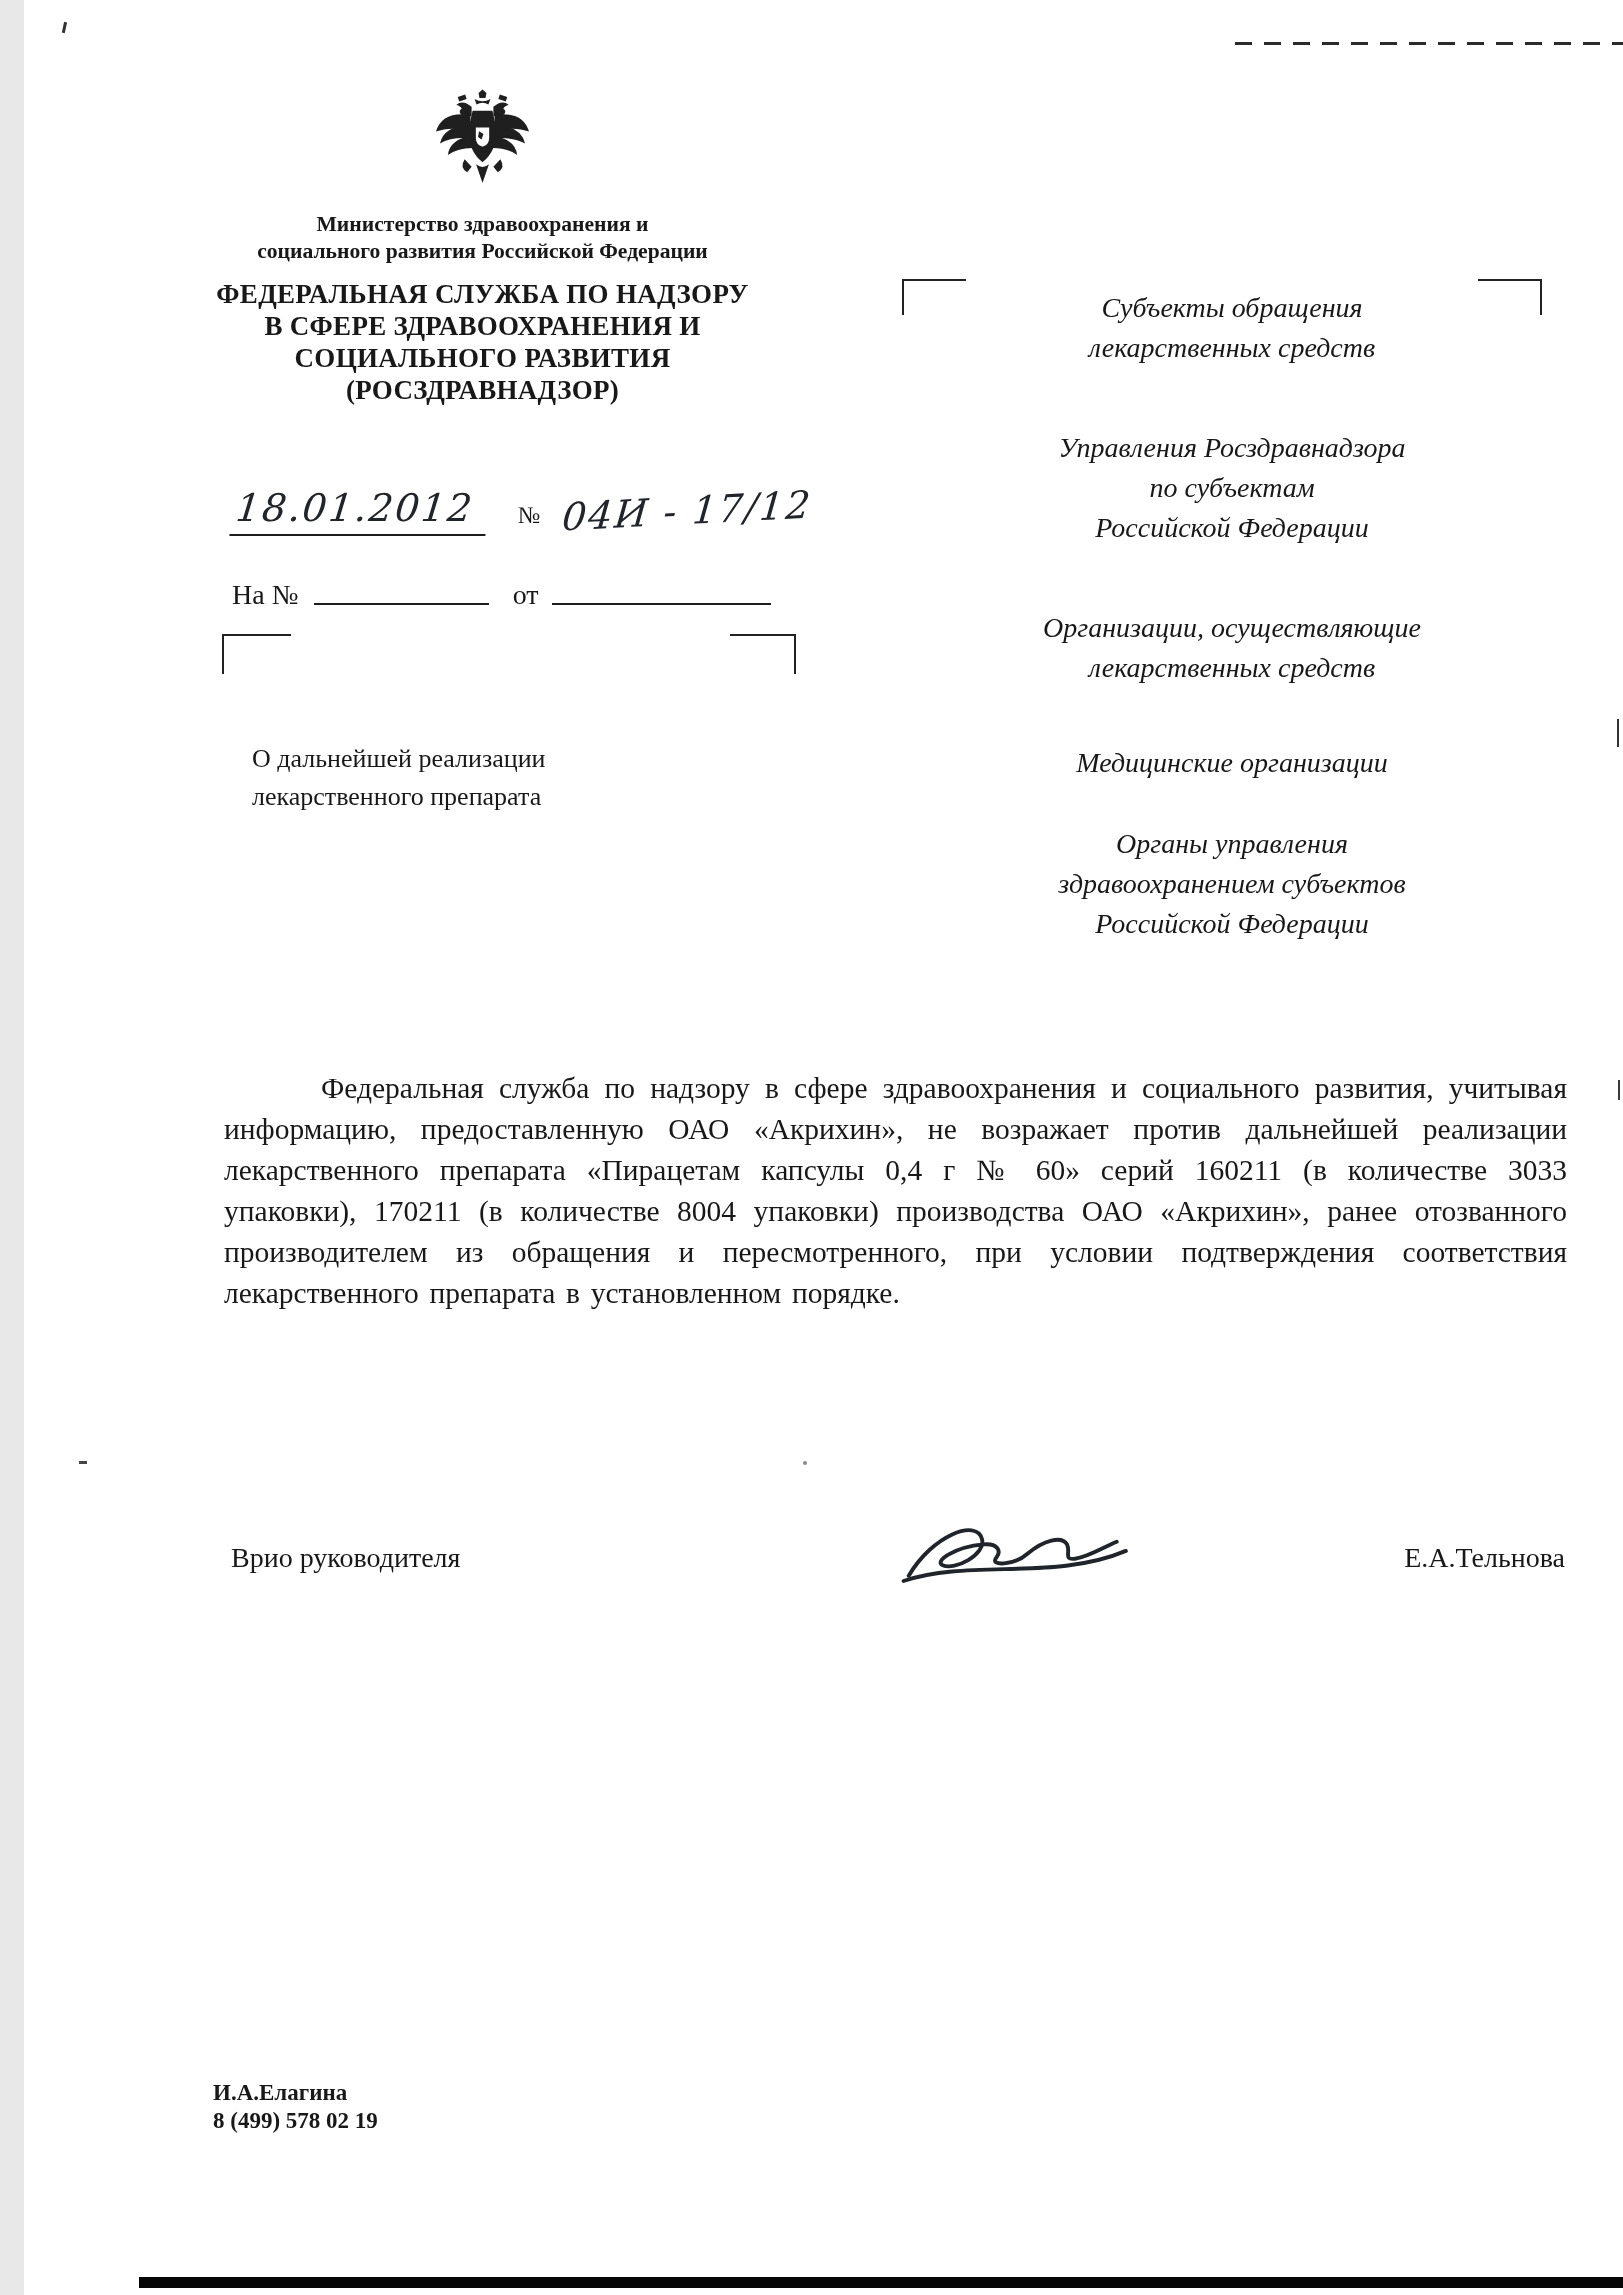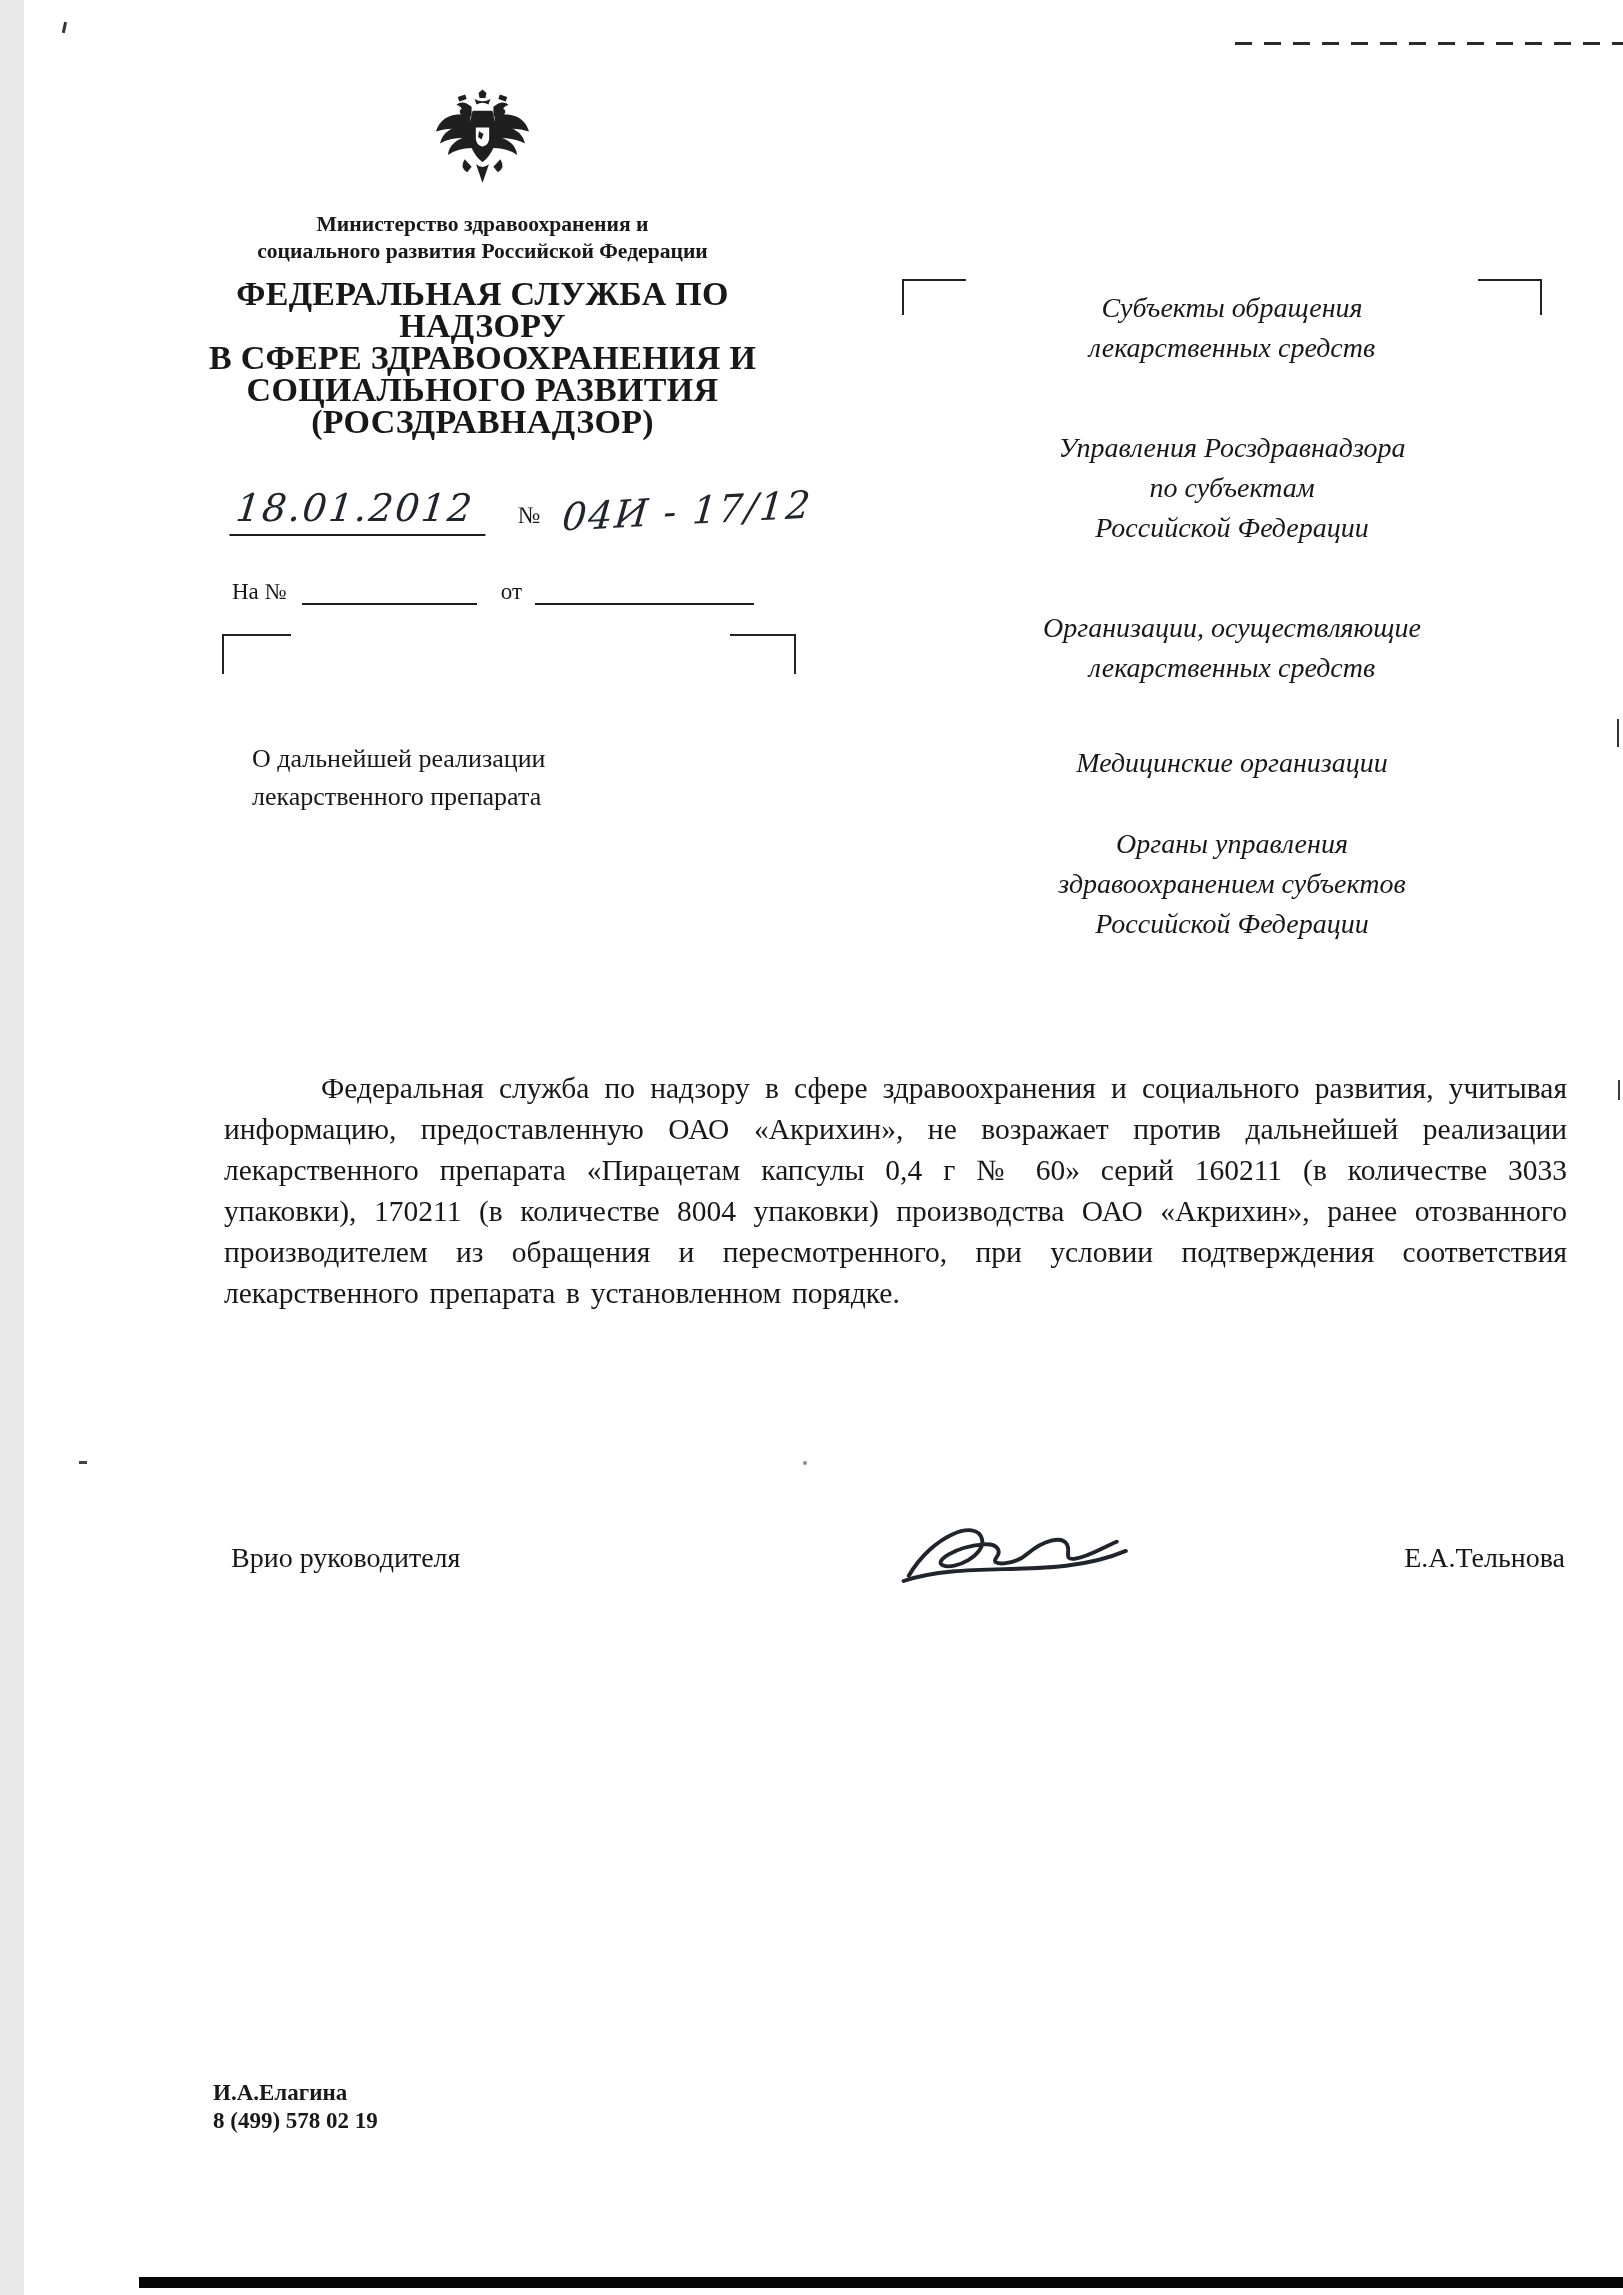--- a/index.html
+++ b/index.html
@@ -28,30 +28,30 @@
   .bk-tl{border-top:2.6px solid #222;border-left:2.6px solid #222;}
   .bk-tr{border-top:2.6px solid #222;border-right:2.6px solid #222;}
   .abk-l{left:878px;top:279px;width:62px;height:34px;}
   .abk-r{left:1454px;top:279px;width:62px;height:34px;}
   .sbk-l{left:198px;top:634px;width:67px;height:38px;}
   .sbk-r{left:706px;top:634px;width:64px;height:38px;}
   
   .letterhead{position:absolute;left:177px;top:84px;width:563px;text-align:center;}
   .emblem{width:99px;height:119px;margin:0 auto;}
   .ministry{margin-top:7.9px;font-weight:bold;font-size:21.6px;line-height:27px;}
-  .service{margin-top:13px;font-weight:bold;font-size:34px;line-height:32px;letter-spacing:0.3px;}
+  .service{margin-top:13px;font-weight:bold;font-size:27px;line-height:32px;letter-spacing:0.3px;}
   .lh-addr{margin-top:7.9px;font-size:19.6px;line-height:25px;}
   
   .date-row{position:absolute;left:208px;top:486px;display:flex;align-items:flex-end;white-space:nowrap;}
   .hand{font-family:"DejaVu Serif",serif;font-style:italic;letter-spacing:2px;color:#20242b;}
   .date-wrap{border-bottom:2px solid #1d1d1d;padding:0 14.4px 3.9px 3.9px;transform:skewX(-6deg);}
   .hand-date{font-size:38px;}
   .no-sign{font-size:23.6px;margin-left:30px;padding-bottom:6.5px;}
   .hand-num{font-size:38px;margin-left:22px;transform:rotate(-3deg) skewX(-8deg);padding-bottom:2.6px;}
-  .ref-row{position:absolute;left:208px;top:579px;display:flex;align-items:flex-start;font-size:23px;}
+  .ref-row{position:absolute;left:208px;top:579px;display:flex;align-items:flex-start;font-size:28px;}
   .blank{display:inline-block;border-bottom:2px solid #1d1d1d;height:23.6px;}
   .blank-a{width:175px;margin-left:15.7px;}
   .ref-from{margin-left:23.6px;}
   .blank-b{width:219px;margin-left:13px;}
   
   .subject{position:absolute;left:228px;top:740px;font-size:26px;line-height:38px;}
   
   .addressees{position:absolute;left:946px;top:288px;width:524px;text-align:center;
     font-size:28px;line-height:40px;font-style:italic;}
   .addressee{margin:0 0 0 0;}

